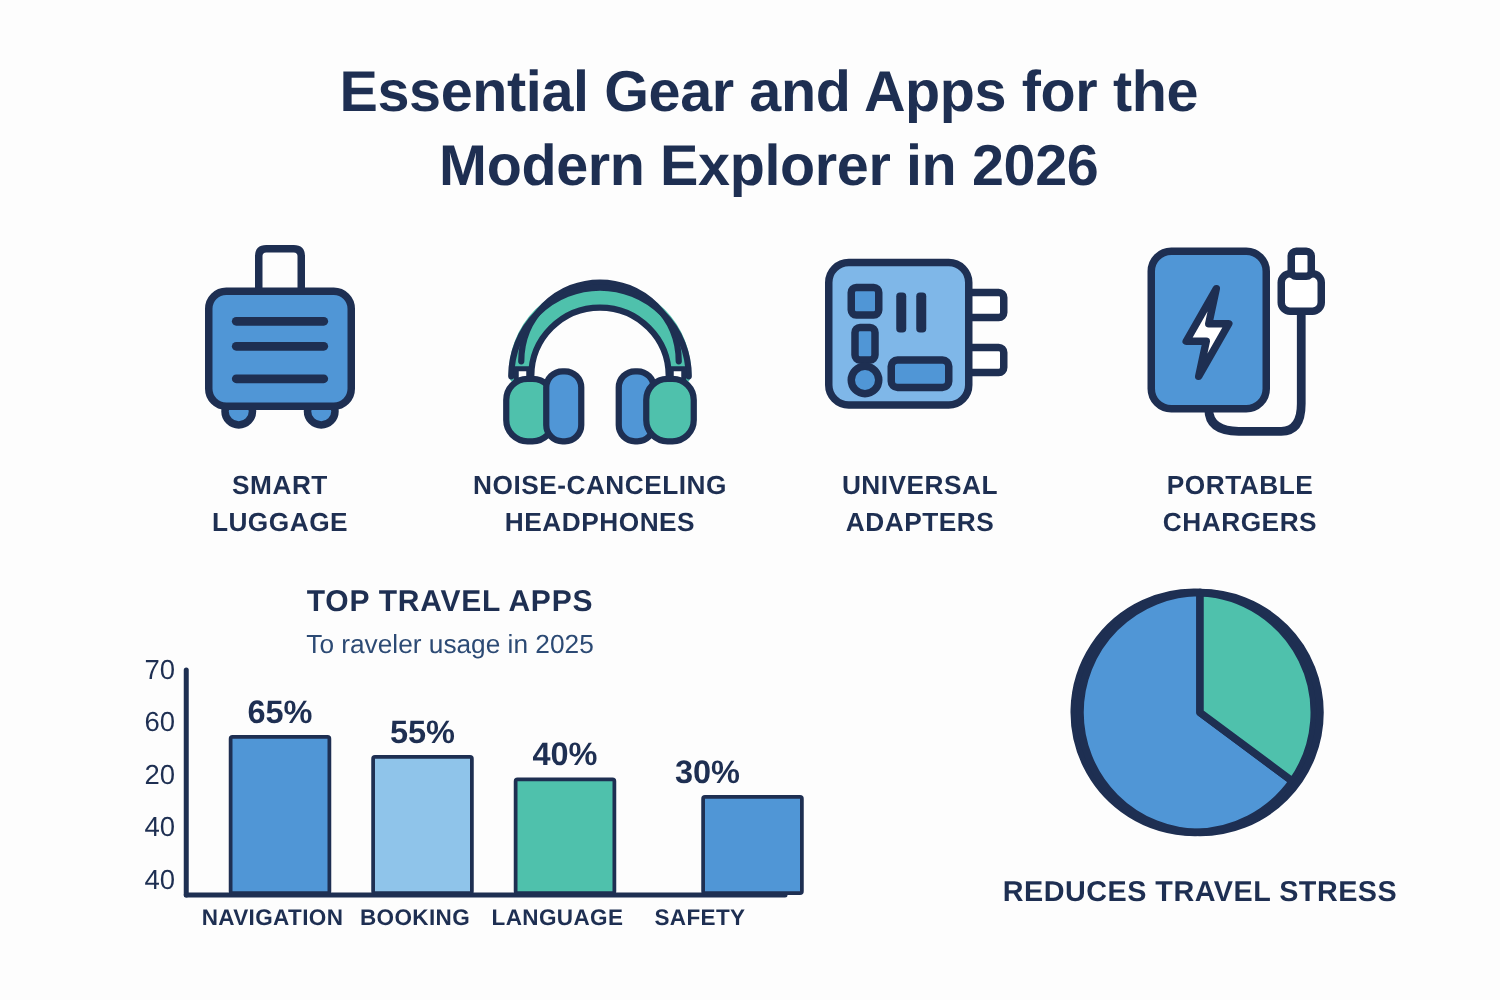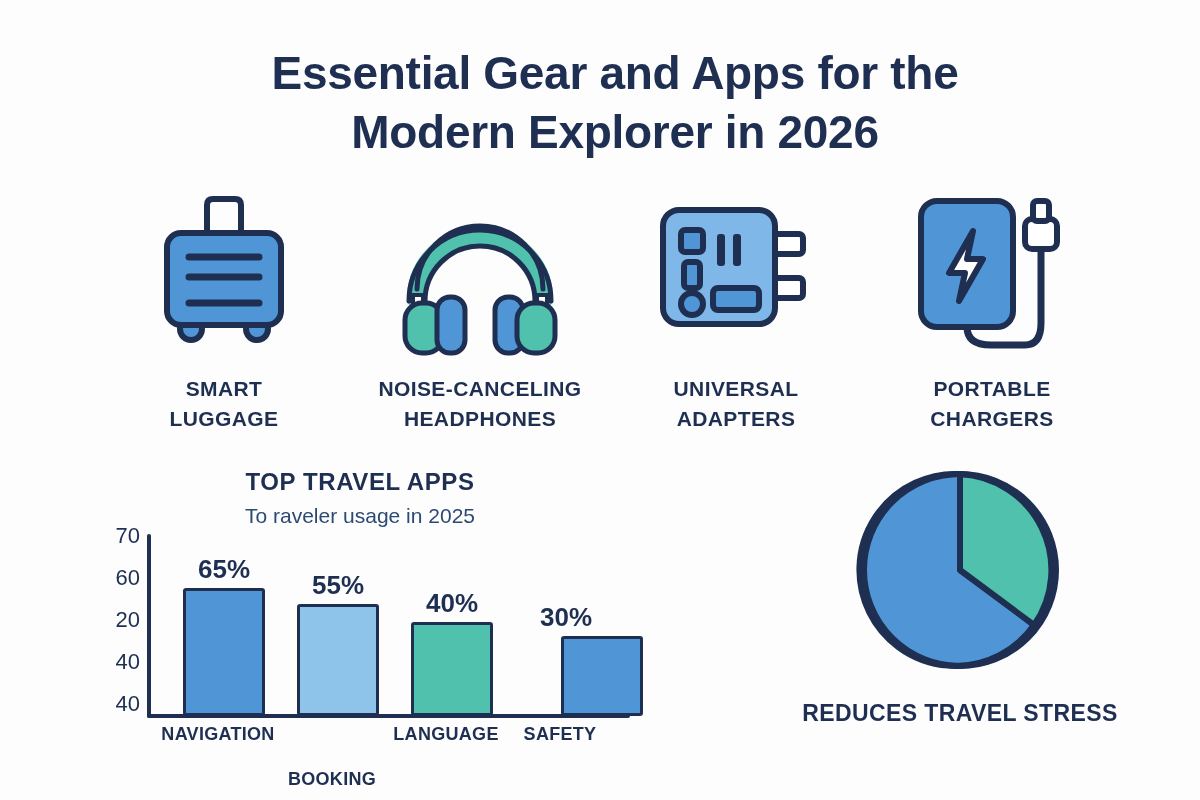--- a/index.html
+++ b/index.html
@@ -349,21 +349,21 @@
           <div class="bar-rect" style="height:94px; background:#4fc1ac;"></div>
         </div>
         <div class="bar-slot" style="left:370px;padding-left:36px;">
           <div class="bar-value" style="bottom:83px;">30%</div>
           <div class="bar-rect" style="height:80px; background:#5096d6;"></div>
         </div>
       </div>
 
       <div class="xlabels">
         <div class="xlabel" style="left:1px;">NAVIGATION</div>
-        <div class="xlabel" style="left:115px;margin-top:45px;">BOOKING</div>
+        <div class="xlabel" style="left:115px;">BOOKING</div>
         <div class="xlabel" style="left:229px;">LANGUAGE</div>
         <div class="xlabel" style="left:343px;">SAFETY</div>
       </div>
     </div>
   </div>
 
   <div class="pie-panel">
     <div class="pie-art">
       <svg width="212" height="212" viewBox="0 0 212 212">
 

